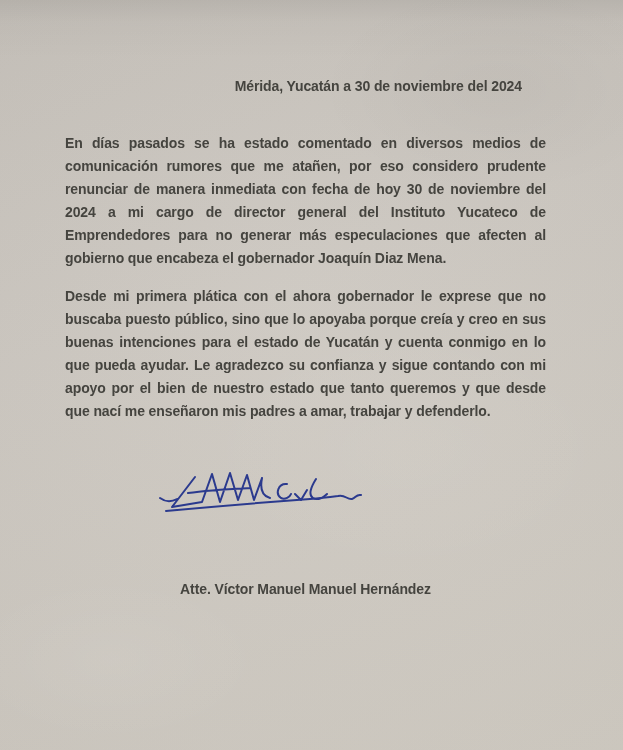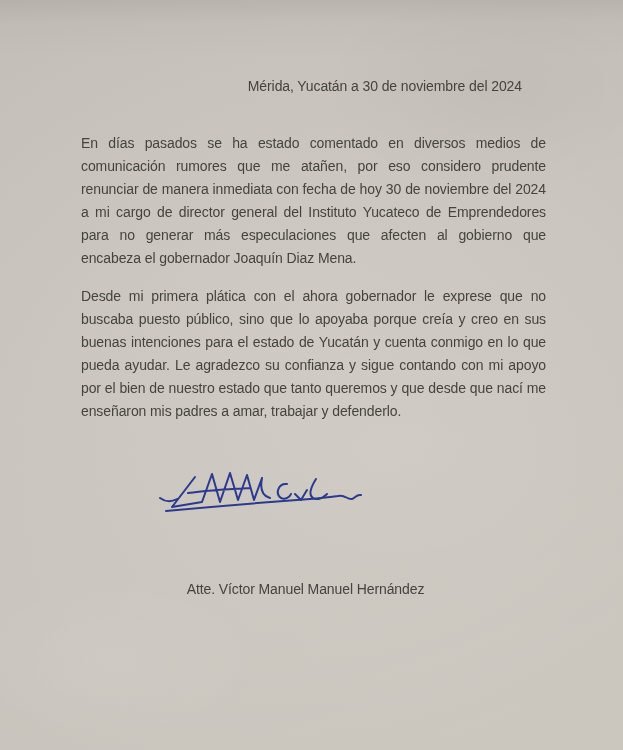--- a/index.html
+++ b/index.html
@@ -14,20 +14,21 @@
   }
   
   .photo {
     position: relative;
     width: 623px;
     height: 750px;
     background:
       radial-gradient(ellipse 120% 90% at 48% 42%, rgba(255,255,255,0.05), rgba(0,0,0,0.045) 95%),
       linear-gradient(180deg, rgba(0,0,0,0.07) 0%, rgba(0,0,0,0.02) 3%, rgba(0,0,0,0) 8%),
       linear-gradient(160deg, #c7c2bb 0%, #ccc7c0 38%, #cfcac2 70%, #d2cdc4 100%);
+    font-weight: bold;
   }
   
   .photo::before {
     content: "";
     position: absolute;
     inset: 0;
     pointer-events: none;
     background:
       radial-gradient(ellipse 220px 120px at 18% 88%, rgba(255,255,255,0.06), rgba(255,255,255,0) 70%),
       radial-gradient(ellipse 260px 150px at 80% 12%, rgba(0,0,0,0.03), rgba(0,0,0,0) 70%),
@@ -48,21 +49,21 @@
     left: 65px;
     top: 132px;
     width: 481px;
     color: #45443f;
     font-size: 14px;
     line-height: 23px;
     letter-spacing: -0.1px;
     text-align: justify;
   }
   .body-text p {
-    margin: 0 0 15px 16px;
+    margin: 0 0 15px 0;
   }
   .signature {
     position: absolute;
     left: 150px;
     top: 460px;
     width: 220px;
     height: 70px;
   }
   .signature svg {
     display: block;

